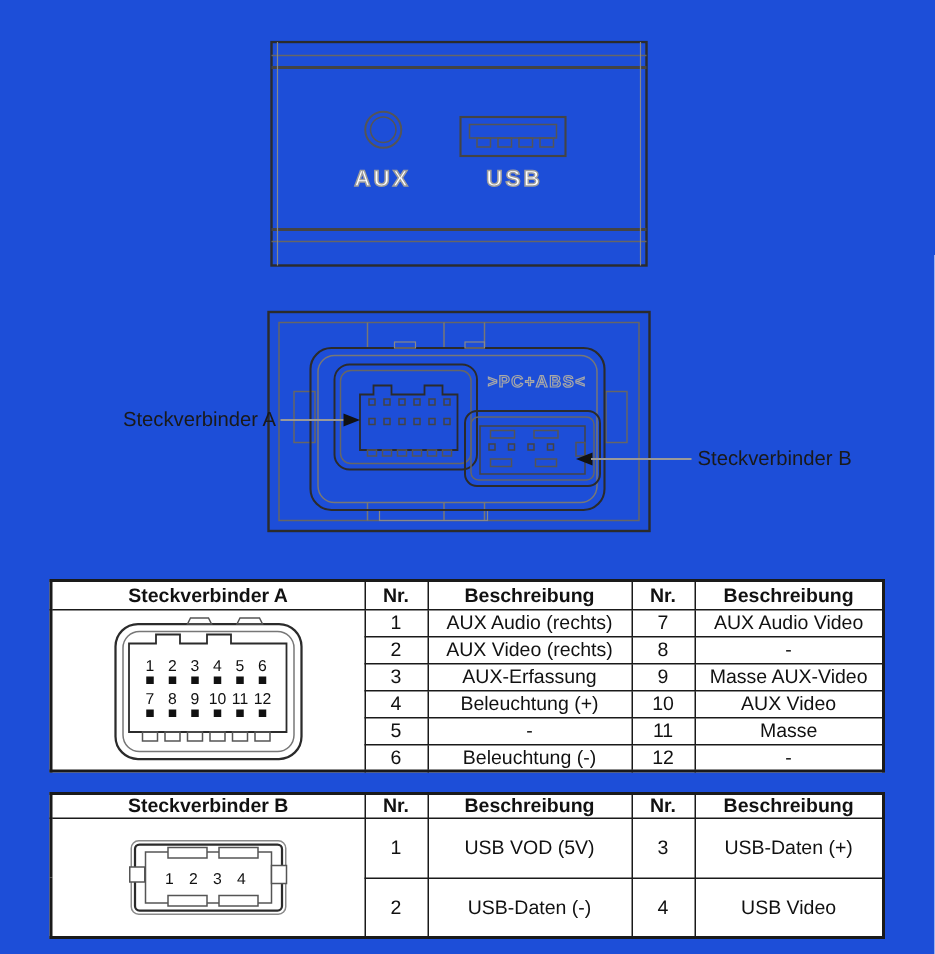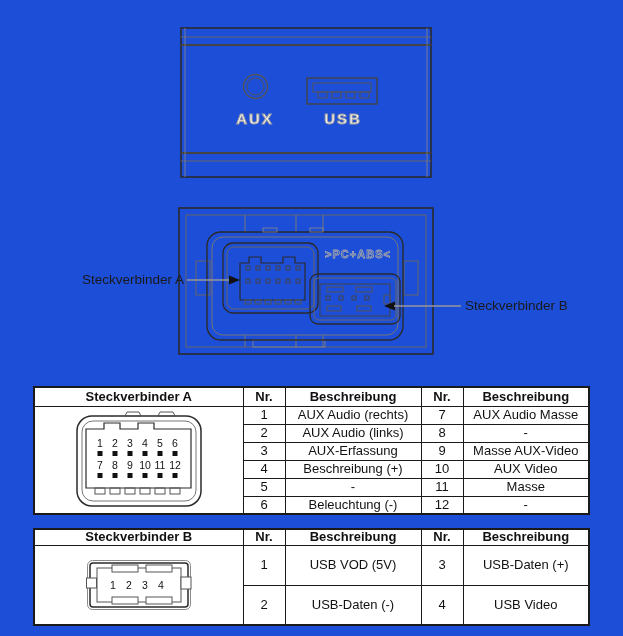--- a/index.html
+++ b/index.html
@@ -192,37 +192,37 @@
               <rect x="53.5" y="62" width="5" height="5"></rect>
                 <rect x="68.5" y="62" width="5" height="5"></rect>
               <rect x="83.5" y="62" width="5" height="5"></rect>
                 <rect x="98.5" y="62" width="5" height="5"></rect>
             </g>
           </svg>
         </td>
         <td>1</td>
         <td>AUX Audio (rechts)</td>
         <td>7</td>
-        <td>AUX Audio Masse</td>
+        <td>AUX Audio Video</td>
       </tr>
       <tr style="height:18px">
         <td>2</td>
-        <td>AUX Audio (links)</td>
+        <td>AUX Video (rechts)</td>
         <td>8</td>
         <td>-</td>
       </tr>
       <tr style="height:18px">
         <td>3</td>
         <td>AUX-Erfassung</td>
         <td>9</td>
         <td>Masse AUX-Video</td>
       </tr>
       <tr style="height:18px">
         <td>4</td>
-        <td>Beschreibung (+)</td>
+        <td>Beleuchtung (+)</td>
         <td>10</td>
         <td>AUX Video</td>
       </tr>
       <tr style="height:18px">
         <td>5</td>
         <td>-</td>
         <td>11</td>
         <td>Masse</td>
       </tr>
       <tr style="height:18px">

